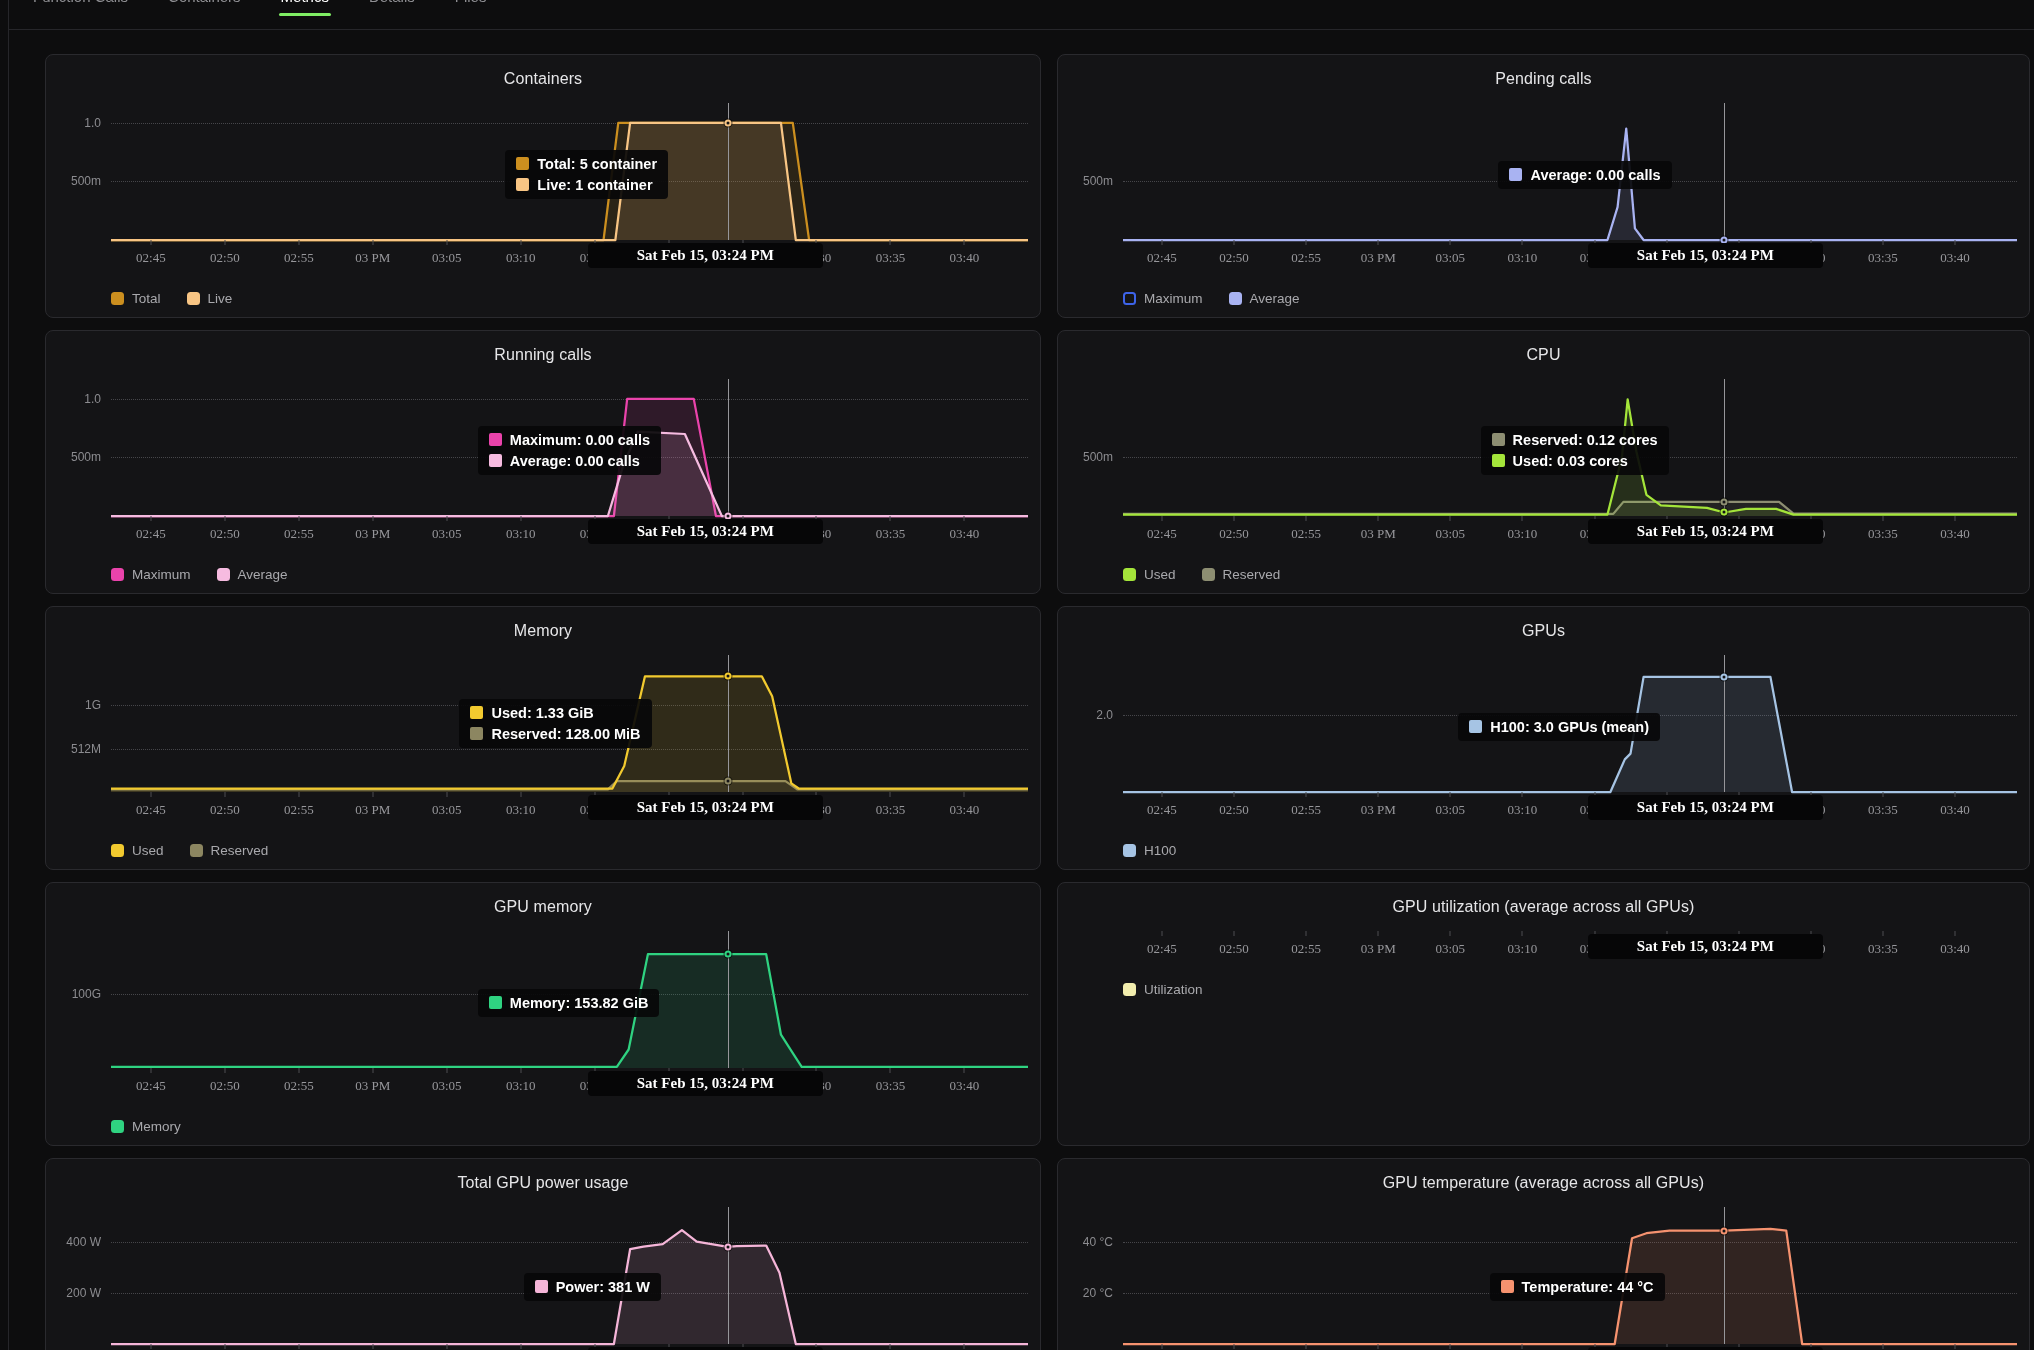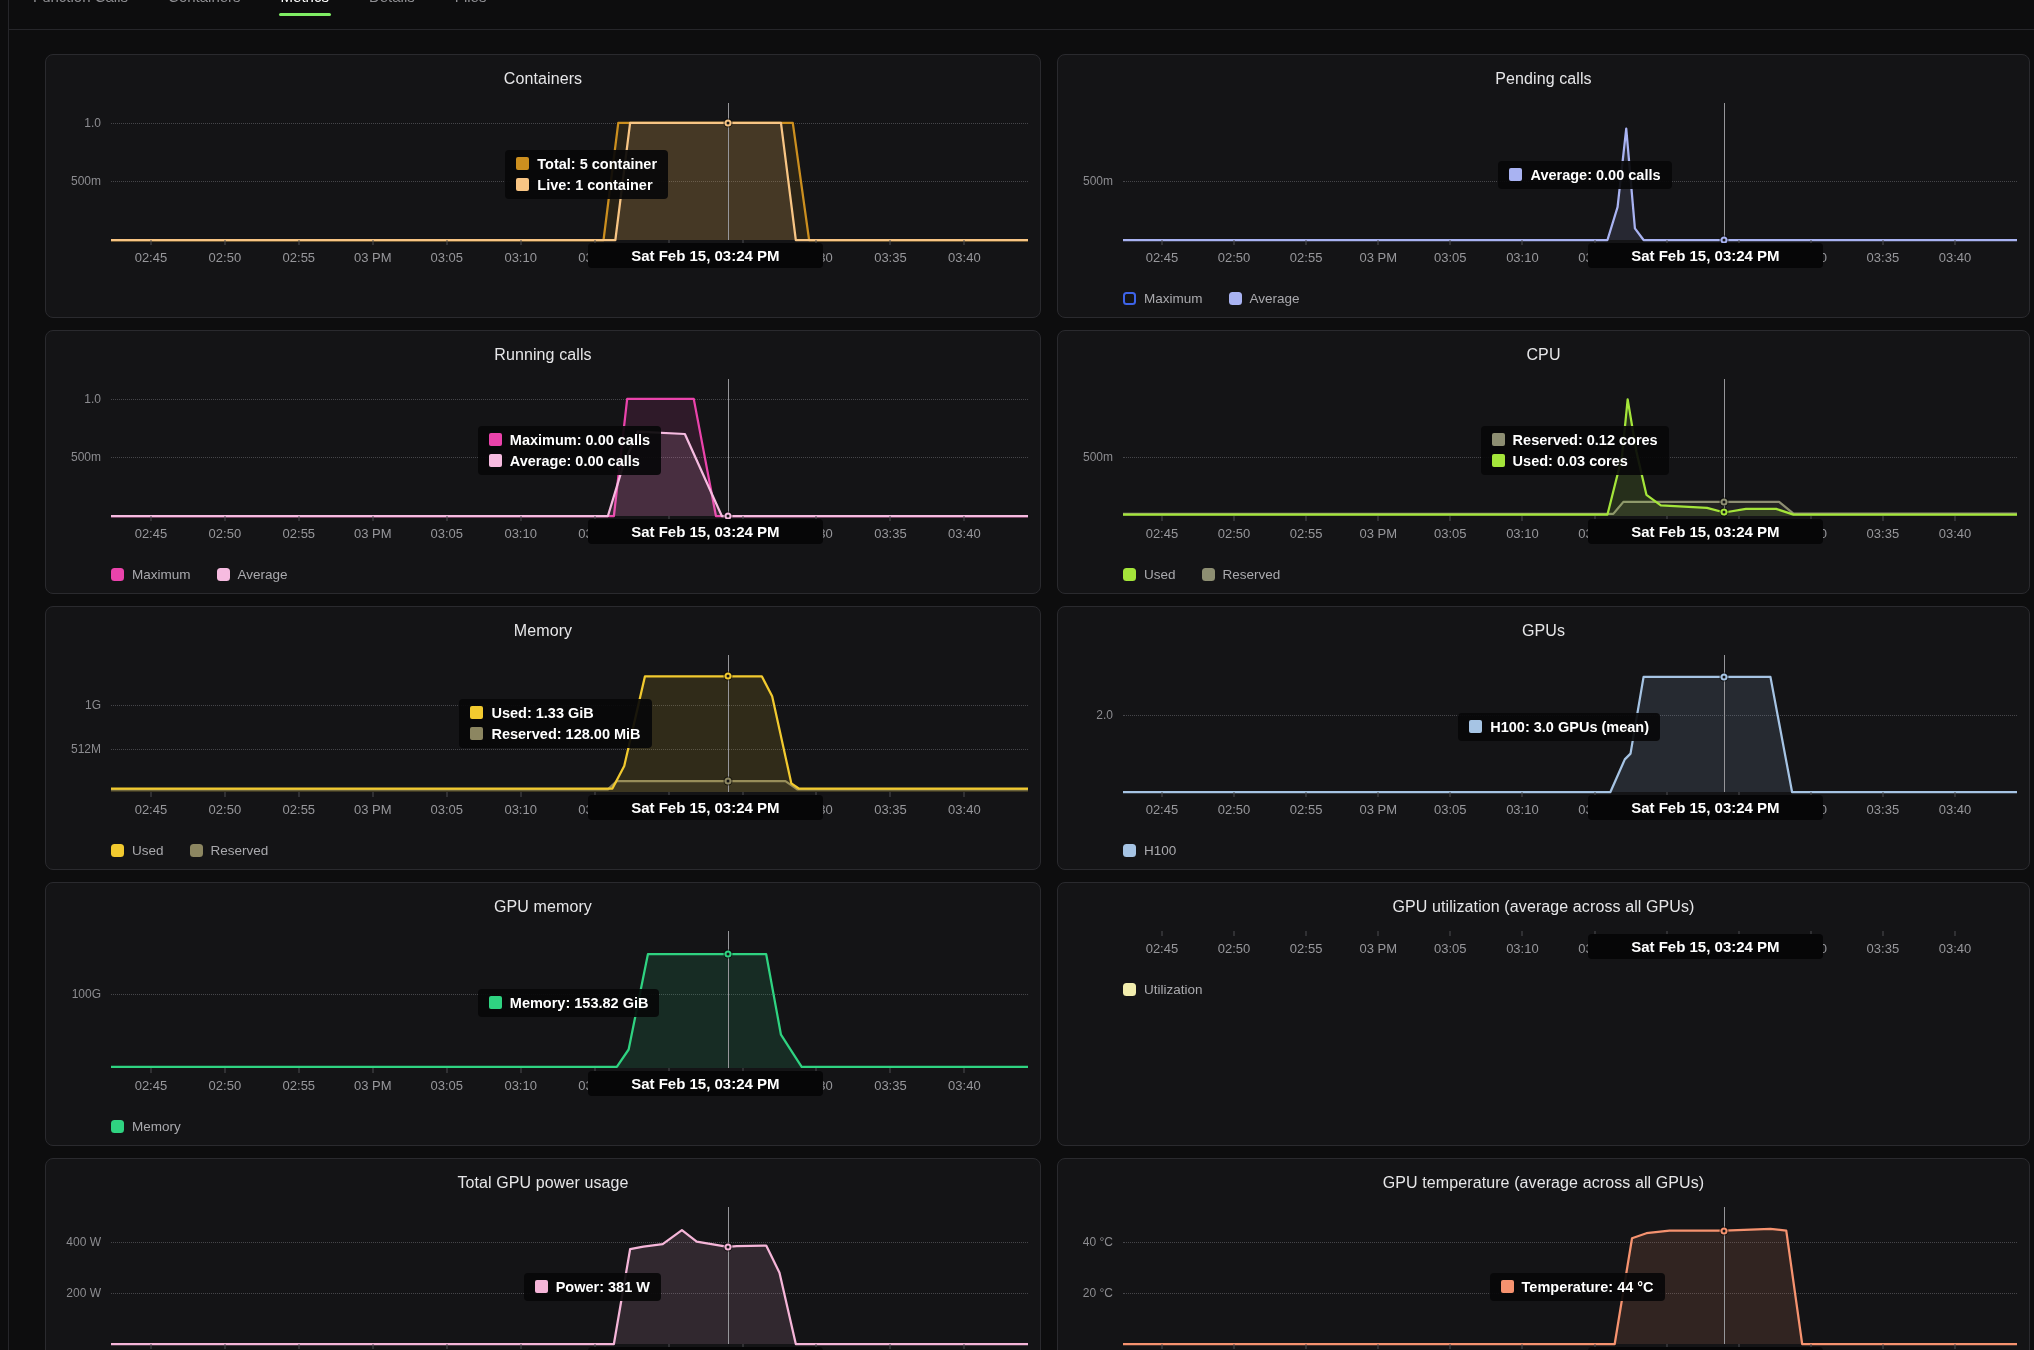--- a/index.html
+++ b/index.html
@@ -25,21 +25,21 @@
   .plot { position:absolute; left:65px; right:12px; top:0; height:137px; }
   .gridline { position:absolute; left:0; right:0; height:0; border-top:1px dotted #46464a; }
   .plot svg { position:absolute; inset:0; width:100%; height:100%; overflow:visible; }
   .crosshair { position:absolute; top:0; bottom:0; width:1px; background:#96969a; z-index:2; }
   .marker { position:absolute; width:7px; height:7px; border-radius:50%; background:#141416; border:2.5px solid currentColor; transform:translate(-50%,-50%); z-index:3; box-shadow:0 0 0 1px rgba(0,0,0,.6); }
 
   .tipbox { position:absolute; background:rgba(8,8,9,.92); border-radius:4px; padding:6px 11px; display:flex; flex-direction:column; gap:5px; z-index:4; white-space:nowrap; }
   .tiprow { display:flex; align-items:center; gap:8px; font-size:14.5px; font-weight:bold; color:#ffffff; }
   .tipswatch { width:13px; height:13px; border-radius:2px; flex:0 0 auto; }
 
-  .xaxis { position:relative; margin-left:65px; margin-right:12px; height:40px; }
+  .xaxis { position:relative; margin-left:65px; margin-right:12px; height:40px;font-family:Liberation Serif, serif; }
   .xtickmark { position:absolute; top:0; width:1px; height:5px; background:#4c4c50; transform:translateX(-50%); }
   .xticklabel { position:absolute; top:10px; transform:translateX(-50%); font-size:13px; color:#97979b; white-space:nowrap; }
   .datetip { position:absolute; left:52%; top:3px; min-width:235px; text-align:center; background:#060607; color:#fff; font-size:15px; font-weight:bold; padding:4px 12px; border-radius:4px; z-index:6; white-space:nowrap; }
 
   .legend { display:flex; align-items:center; gap:26px; margin-left:65px; height:37px; }
   .legend-item { display:flex; align-items:center; gap:8px; cursor:pointer; }
   .legend-swatch { width:13px; height:13px; border-radius:3.5px; }
   .legend-swatch.hollow { background:transparent !important; border:2px solid; }
   .legend-label { font-size:13.5px; color:#a9a9ad; }
 </style>
@@ -106,20 +106,30 @@
         <div class="xtickmark" style="left: 68.871%;"></div>
         <div class="xticklabel" style="left: 68.871%;">03:25</div>
         <div class="xtickmark" style="left: 76.9355%;"></div>
         <div class="xticklabel" style="left: 76.9355%;">03:30</div>
         <div class="xtickmark" style="left: 85%;"></div>
         <div class="xticklabel" style="left: 85%;">03:35</div>
         <div class="xtickmark" style="left: 93.0645%;"></div>
         <div class="xticklabel" style="left: 93.0645%;">03:40</div>
         <div class="datetip">Sat Feb 15, 03:24 PM</div>
       </div>
+      <div class="legend">
+        <div class="legend-item">
+          <span class="legend-swatch" style="background: rgb(204, 143, 31);"></span>
+          <span class="legend-label">Total</span>
+        </div>
+        <div class="legend-item">
+          <span class="legend-swatch" style="background: rgb(248, 197, 132);"></span>
+          <span class="legend-label">Live</span>
+        </div>
+      </div>
     </section>
     <section class="card">
       <div class="card-title">Pending calls</div>
       <div class="chart">
         <div class="gutter">
           <div class="ylabel" style="top: 57.25%;">500m</div>
         </div>
         <div class="plot">
           <div class="gridline" style="top: 57.25%;"></div>
           <svg viewBox="0 0 1000 137" preserveAspectRatio="none">

